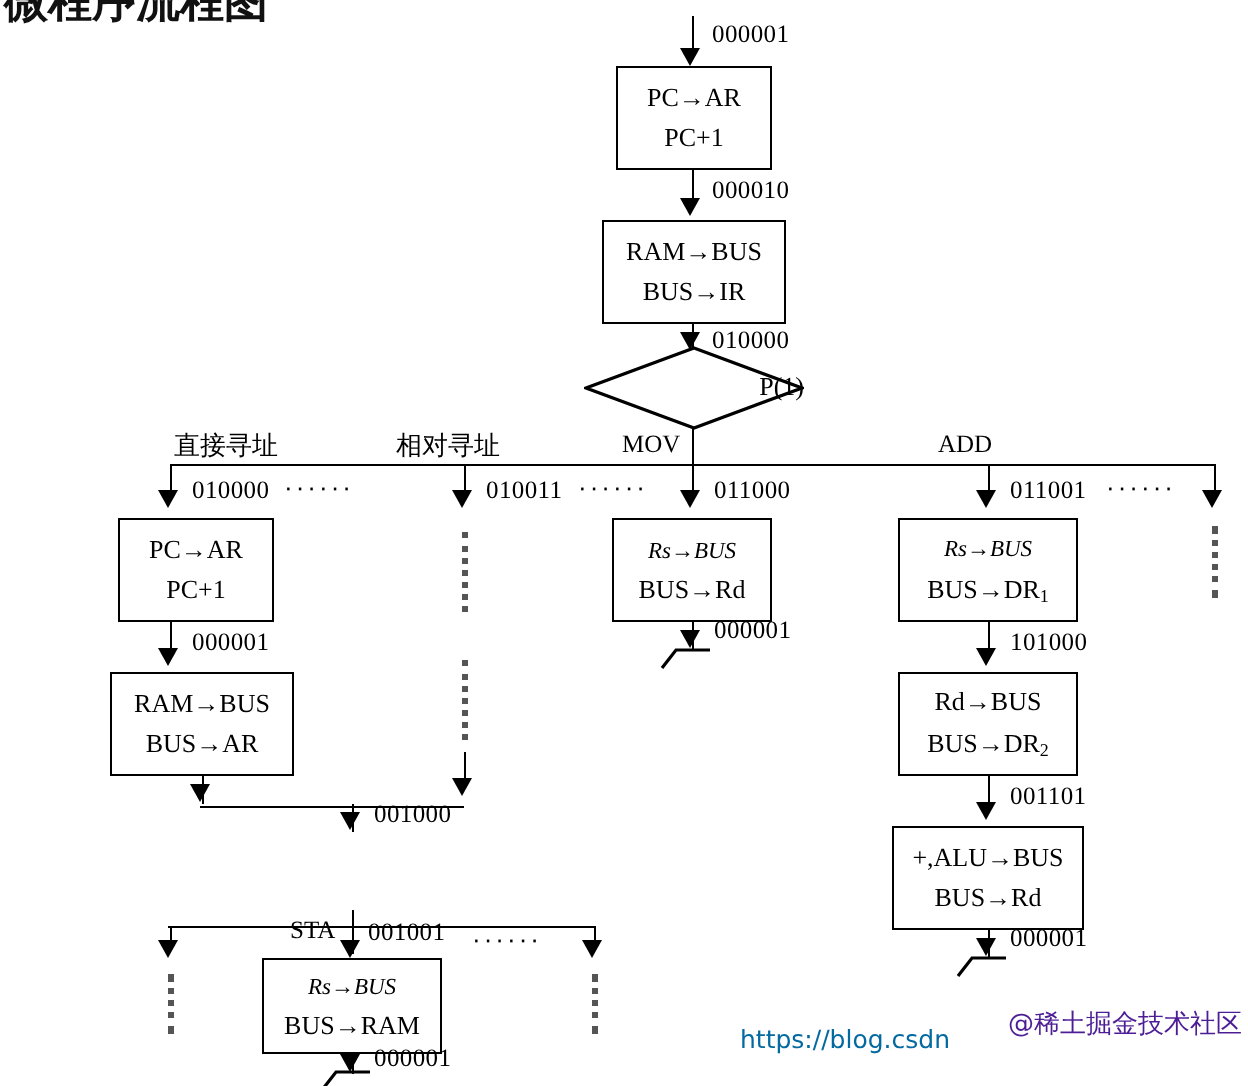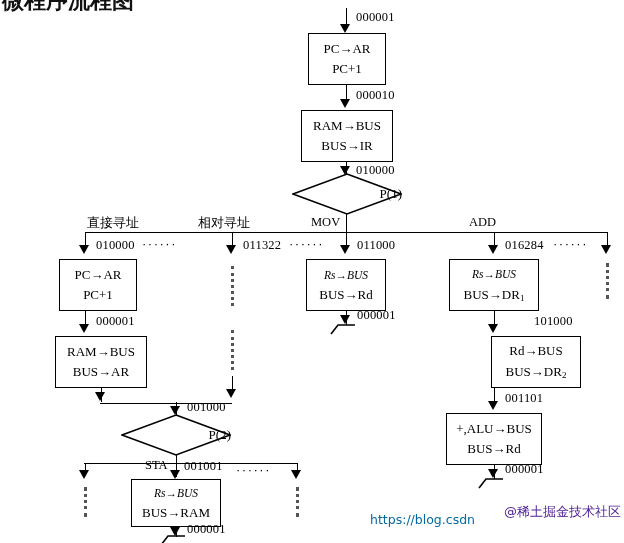--- a/index.html
+++ b/index.html
@@ -202,21 +202,21 @@
     <span class="ln">BUS→AR</span>
   </div>
 
   <div class="vline" style="left:100.5px; top:388px; height:14px;"></div>
   <div class="arrow" style="left:95px; top:392px;"></div>
 
   <div class="hline" style="left:100px; top:402.5px; width:76px;"></div>
 
   <div class="vline" style="left:231.5px; top:232px; height:17px;"></div>
   <div class="arrow" style="left:226px; top:245px;"></div>
-  <div class="code" style="left:243px; top:238px;">011322</div>
+  <div class="code" style="left:243px; top:238px;">010011</div>
   <div class="hdots" style="left:289px; top:236px;">······</div>
 
   <div class="vdots" style="left:231px; top:266px; height:40px;"></div>
   <div class="vdots" style="left:231px; top:330px; height:40px;"></div>
 
   <div class="vline" style="left:231.5px; top:376px; height:16px;"></div>
   <div class="arrow" style="left:226px; top:389px;"></div>
   <div class="hline" style="left:176px; top:402.5px; width:56px;"></div>
 
   <div class="vline" style="left:345.5px; top:232px; height:17px;"></div>
@@ -232,33 +232,33 @@
   <div class="arrow" style="left:340px; top:315px;"></div>
   <div class="code" style="left:357px; top:308px;">000001</div>
   <div class="tick" style="left:330px; top:323px;">
     <svg width="26" height="12" viewBox="0 0 26 12">
       <path d="M1,11 L8,2 L25,2" fill="none" stroke="#000" stroke-width="1.6"></path>
     </svg>
   </div>
 
   <div class="vline" style="left:493.5px; top:232px; height:17px;"></div>
   <div class="arrow" style="left:488px; top:245px;"></div>
-  <div class="code" style="left:505px; top:238px;">016284</div>
+  <div class="code" style="left:505px; top:238px;">011001</div>
   <div class="hdots" style="left:553px; top:236px;">······</div>
 
   <div class="box" style="left:449px; top:259px; width:90px; height:52px;">
     <span class="ln"><i>Rs→BUS</i></span>
     <span class="ln"><span>BUS→DR</span><sub>1</sub></span>
   </div>
 
   <div class="vline" style="left:493.5px; top:311px; height:17px;"></div>
   <div class="arrow" style="left:488px; top:324px;"></div>
-  <div class="code" style="left:534px; top:314px;">101000</div>
-
-  <div class="box" style="left:449px; top:336px; width:90px; height:52px;margin-left:42px;">
+  <div class="code" style="left:505px; top:314px;">101000</div>
+
+  <div class="box" style="left:449px; top:336px; width:90px; height:52px;">
     <span class="ln">Rd→BUS</span>
     <span class="ln"><span>BUS→DR</span><sub>2</sub></span>
   </div>
 
   <div class="vline" style="left:493.5px; top:388px; height:17px;"></div>
   <div class="arrow" style="left:488px; top:401px;"></div>
   <div class="code" style="left:505px; top:391px;">001101</div>
 
   <div class="box" style="left:446px; top:413px; width:96px; height:52px;justify-content:center;">
     <span class="ln">+,ALU→BUS</span>
@@ -275,26 +275,20 @@
   </div>
 
   <div class="vline" style="left:606.5px; top:232px; height:17px;"></div>
   <div class="arrow" style="left:601px; top:245px;"></div>
   <div class="vdots" style="left:606px; top:263px; height:36px;"></div>
 
   <div class="vline" style="left:175.5px; top:402px; height:14px;"></div>
   <div class="arrow" style="left:170px; top:406px;"></div>
   <div class="code" style="left:187px; top:400px;">001000</div>
 
-  <div class="diamond" style="left:121px; top:414px; width:110px; height:42px;">
-    <svg width="110" height="42" viewBox="0 0 110 42">
-      <polygon points="55,1 109,21 55,41 1,21" fill="#ffffff" stroke="#000000" stroke-width="1.6"></polygon>
-    </svg>
-    <div class="dlabel">P(2)</div>
-  </div>
 
   <div class="vline" style="left:175.5px; top:455px; height:8px;"></div>
 
   <div class="hline" style="left:84px; top:463px; width:213px;"></div>
 
   <div class="vline" style="left:84.5px; top:463px; height:12px;"></div>
   <div class="arrow" style="left:79px; top:470px;"></div>
   <div class="vdots" style="left:84px; top:487px; height:30px;"></div>
 
   <div class="vline" style="left:175.5px; top:463px; height:14px;"></div>

